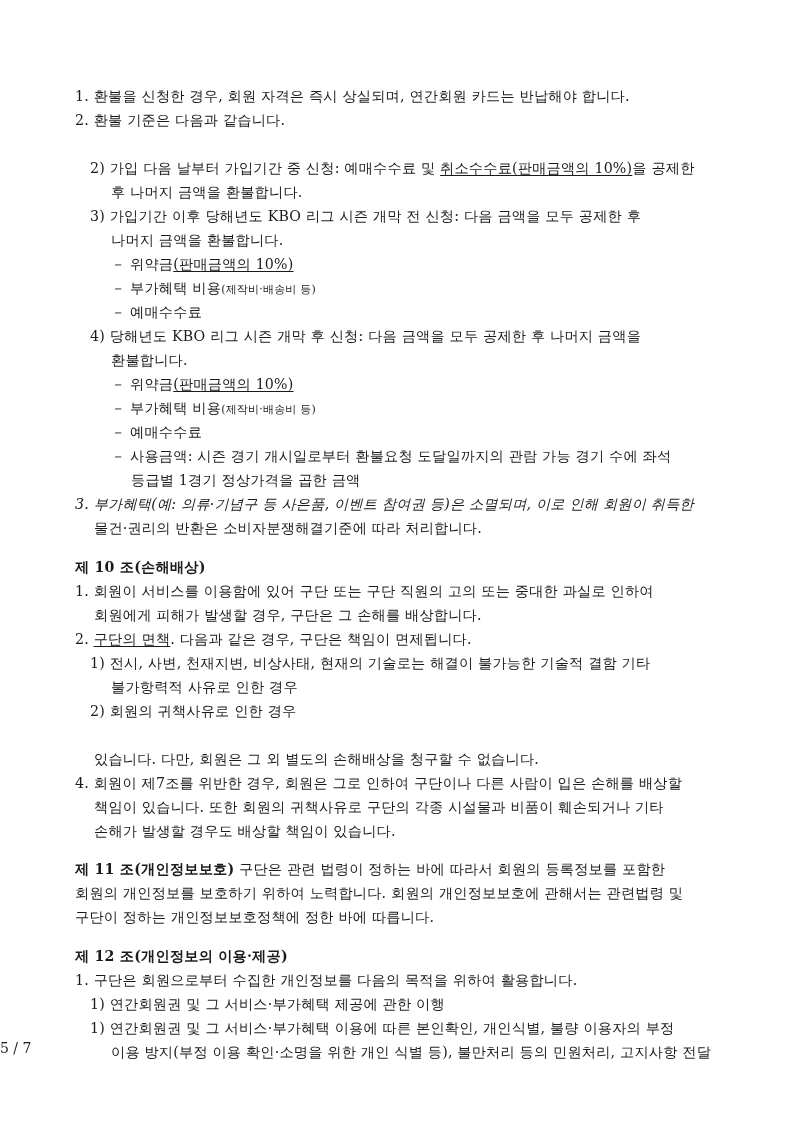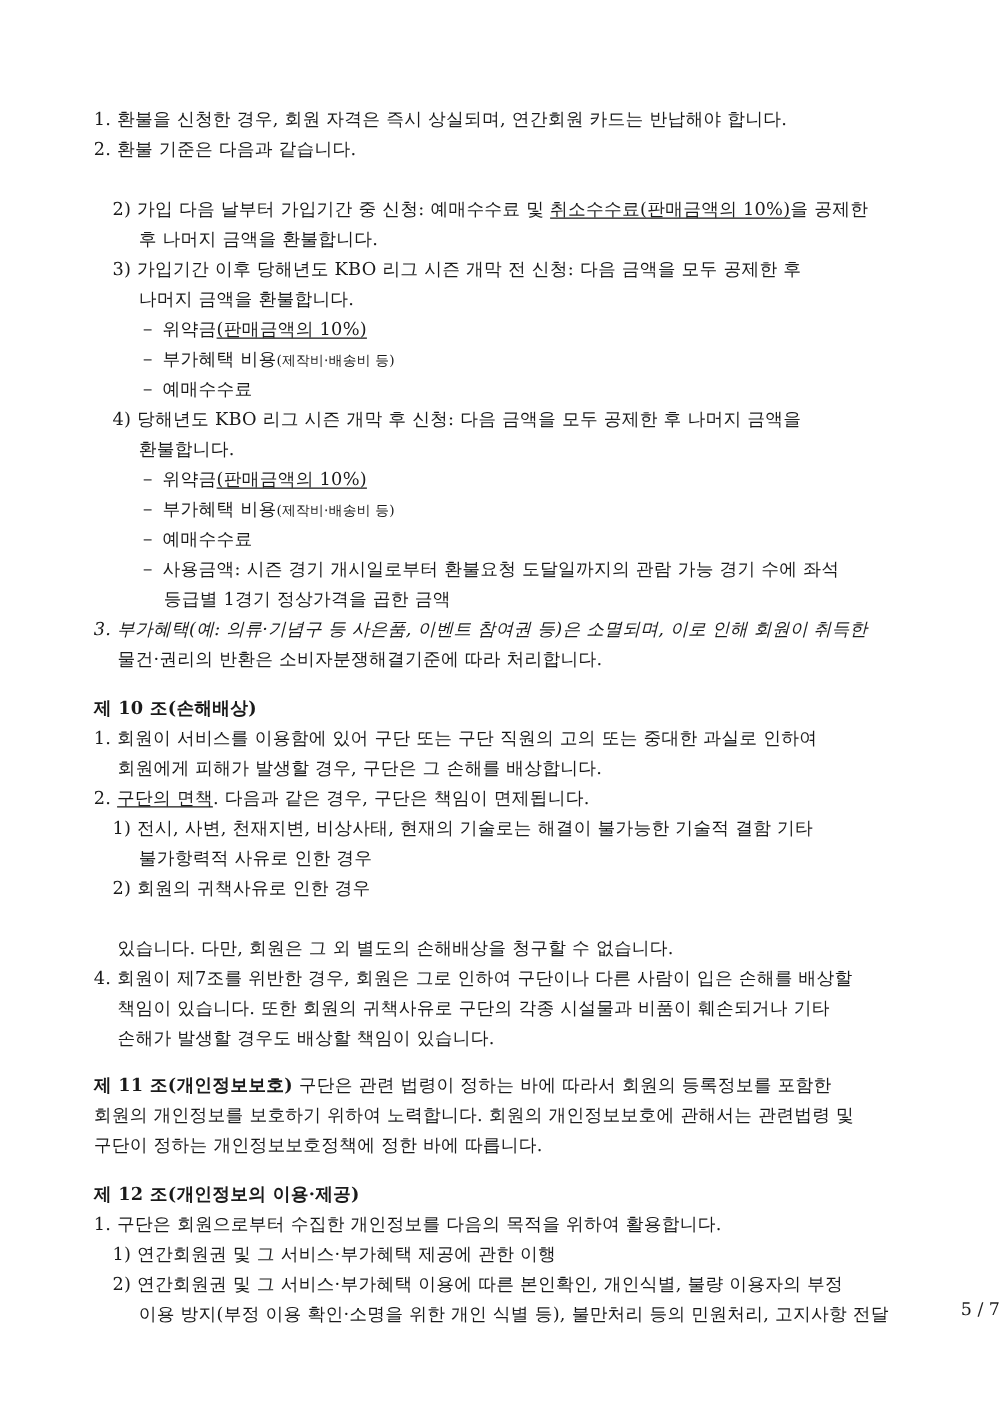--- a/index.html
+++ b/index.html
@@ -13,21 +13,21 @@
     }
     .ln {
       position: absolute; left: 0;
       font-size: 14.2px; line-height: 22px; white-space: nowrap;
       letter-spacing: 0.2px;
     }
     .heading { font-weight: bold; }
     .u { text-decoration: underline; text-underline-offset: 2px; }
     .small { font-size: 11px; }
     .pg {
-      position: absolute; top: 1040px; left: 0; width: 800px; text-align: right;
+      position: absolute; top: 1040px; left: 0; width: 800px; text-align: left;
       font-size: 14px;
     }
   </style>
 </head>
 <body>
 
 <div class="page" id="page">
     <div class="ln" style="left: 75px; top: 85px;"><span>1. 환불을 신청한 경우, 회원 자격은 즉시 상실되며, 연간회원 카드는 반납해야 합니다.</span></div>
     <div class="ln" style="left: 75px; top: 109px;"><span>2. 환불 기준은 다음과 같습니다.</span></div>
     <div class="ln" style="left: 90px; top: 157px;"><span>2) 가입 다음 날부터 가입기간 중 신청: 예매수수료 및 </span><span class="u">취소수수료(판매금액의 10%)</span><span>을 공제한</span></div>
@@ -56,16 +56,16 @@
     <div class="ln" style="left: 94px; top: 748px;"><span>있습니다. 다만, 회원은 그 외 별도의 손해배상을 청구할 수 없습니다.</span></div>
     <div class="ln" style="left: 75px; top: 772px;"><span>4. 회원이 제7조를 위반한 경우, 회원은 그로 인하여 구단이나 다른 사람이 입은 손해를 배상할</span></div>
     <div class="ln" style="left: 94px; top: 796px;"><span>책임이 있습니다. 또한 회원의 귀책사유로 구단의 각종 시설물과 비품이 훼손되거나 기타</span></div>
     <div class="ln" style="left: 94px; top: 820px;"><span>손해가 발생할 경우도 배상할 책임이 있습니다.</span></div>
     <div class="ln" style="left: 75px; top: 858px;"><span class="heading">제 11 조(개인정보보호)</span><span> 구단은 관련 법령이 정하는 바에 따라서 회원의 등록정보를 포함한</span></div>
     <div class="ln" style="left: 75px; top: 882px;"><span>회원의 개인정보를 보호하기 위하여 노력합니다. 회원의 개인정보보호에 관해서는 관련법령 및</span></div>
     <div class="ln" style="left: 75px; top: 906px;"><span>구단이 정하는 개인정보보호정책에 정한 바에 따릅니다.</span></div>
     <div class="ln" style="left: 75px; top: 945px;"><span class="heading">제 12 조(개인정보의 이용·제공)</span></div>
     <div class="ln" style="left: 75px; top: 969px;"><span>1. 구단은 회원으로부터 수집한 개인정보를 다음의 목적을 위하여 활용합니다.</span></div>
     <div class="ln" style="left: 90px; top: 993px;"><span>1) 연간회원권 및 그 서비스·부가혜택 제공에 관한 이행</span></div>
-    <div class="ln" style="left: 90px; top: 1017px;"><span>2) 연간회원권 및 그 서비스·부가혜택 이용에 따른 본인확인, 개인식별, 불량 이용자의 부정</span></div>
+    <div class="ln" style="left: 90px; top: 1017px;"><span>1) 연간회원권 및 그 서비스·부가혜택 이용에 따른 본인확인, 개인식별, 불량 이용자의 부정</span></div>
     <div class="ln" style="left: 111px; top: 1041px;"><span>이용 방지(부정 이용 확인·소명을 위한 개인 식별 등), 불만처리 등의 민원처리, 고지사항 전달</span></div>
   </div>
 <div class="pg">5 / 7</div>
 
 </body></html>

